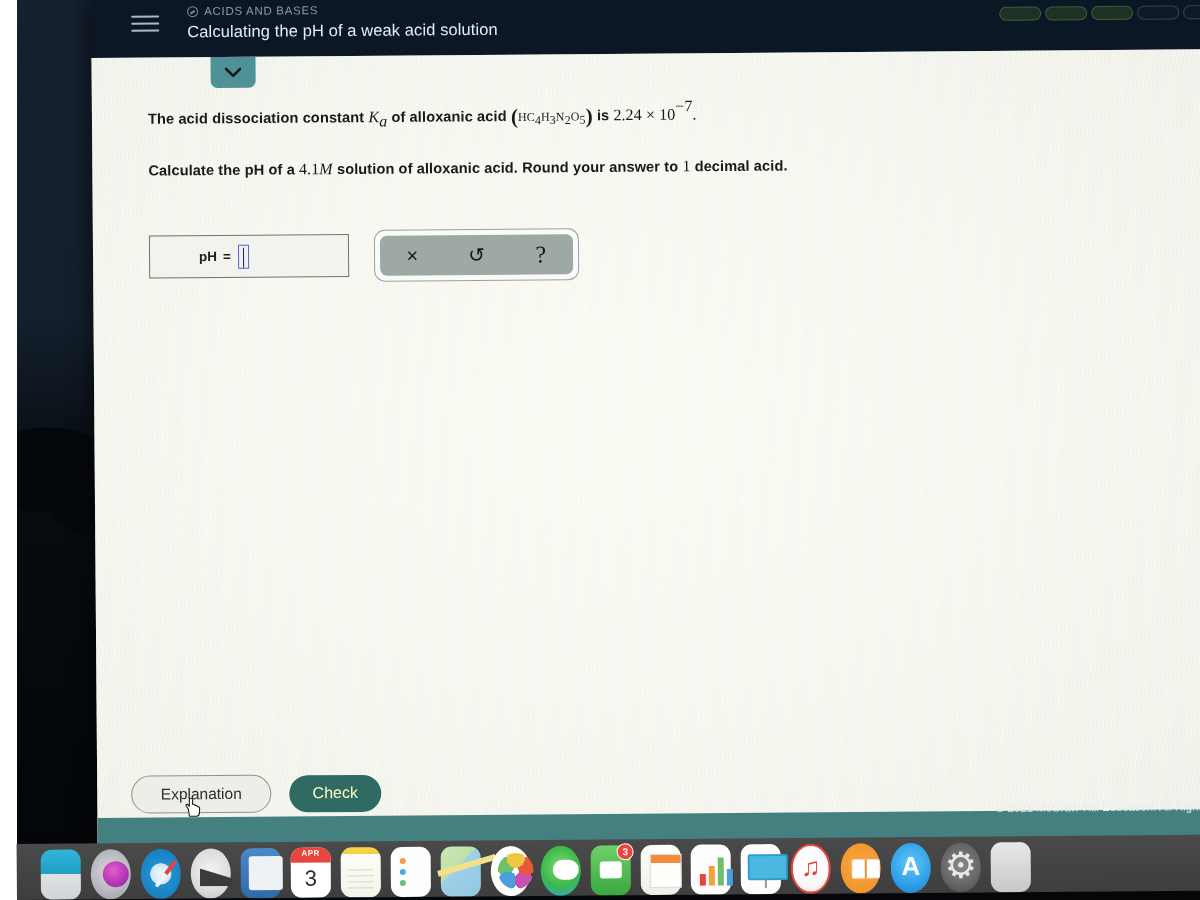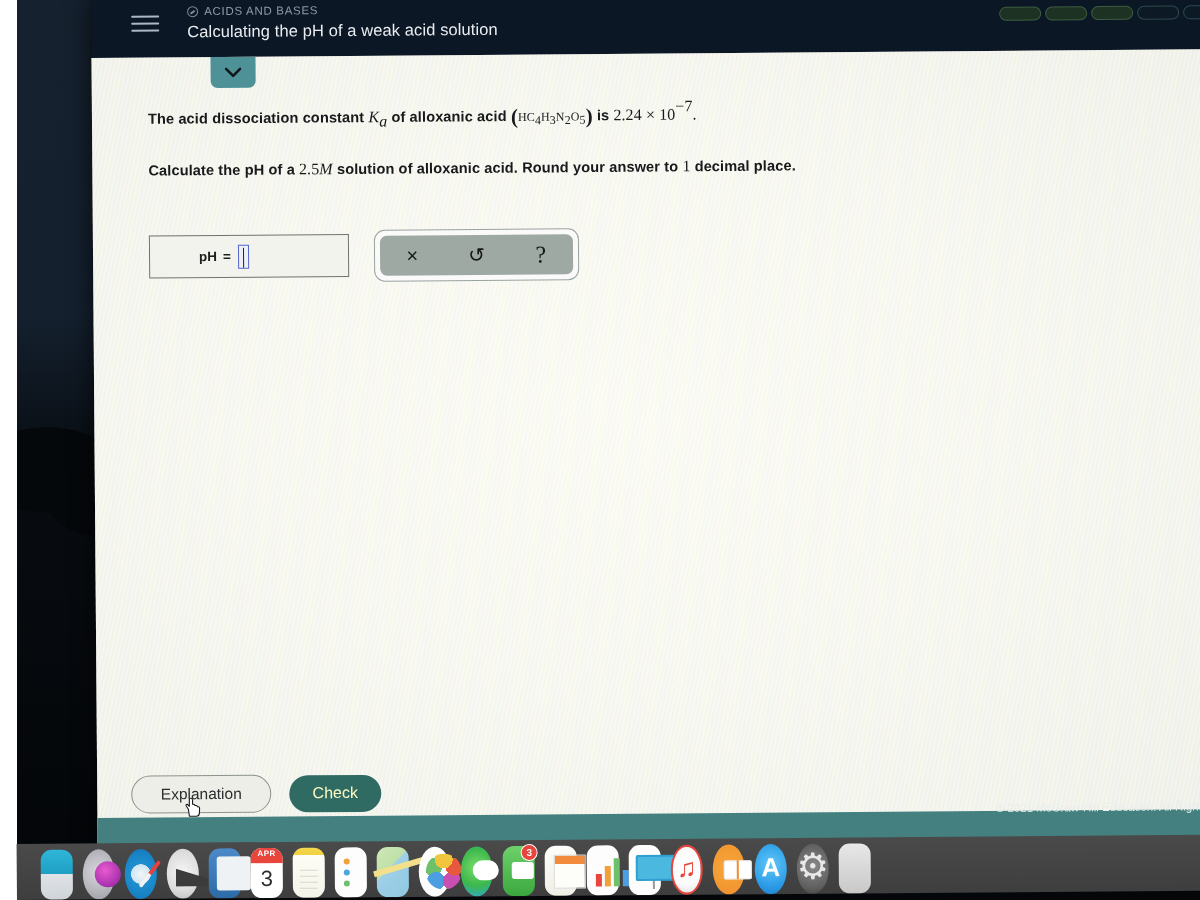--- a/index.html
+++ b/index.html
@@ -234,21 +234,21 @@
     width: 1200px; height: 56px;
     background: linear-gradient(180deg, #4a4a4a 0%, #3e3e3e 100%);
     z-index: 5;
     transform: rotate(-0.45deg);
     transform-origin: left bottom;
     display: flex; align-items: flex-end; gap: 10px;
     padding: 0 14px 0 24px;
     overflow: hidden;
   }
   .dock-icon {
-    width: 32px; height: 50px; border-radius: 11px;
+    width: 40px; height: 50px; border-radius: 11px;
     position: relative; flex: 0 0 auto;
     cursor: pointer;
   }
   .badge {
     position: absolute; right: -3px; top: -2px;
     width: 17px; height: 17px; border-radius: 50%;
     background: #e8453c; color: #fff;
     font-size: 10px; font-weight: 700;
     display: flex; align-items: center; justify-content: center;
     border: 1px solid #fff;
@@ -353,21 +353,21 @@
         </svg>
       </div>
 
       <div class="content">
 
         <div class="q-line">
           <span>The acid dissociation constant </span><span class="math">K</span><sub class="math">a</sub><span> of alloxanic acid </span><span class="paren">(</span><span class="mathu">HC</span><sub class="mathu">4</sub><span class="mathu">H</span><sub class="mathu">3</sub><span class="mathu">N</span><sub class="mathu">2</sub><span class="mathu">O</span><sub class="mathu">5</sub><span class="paren">)</span><span> is </span><span class="num">2.24 × 10</span><sup class="num">−7</sup><span class="num">.</span>
         </div>
 
         <div class="q-line second">
-          <span>Calculate the pH of a </span><span class="num">2.5</span><span class="math">M</span><span> solution of alloxanic acid. Round your answer to </span><span class="num">1</span><span> decimal place.</span>
+          <span>Calculate the pH of a </span><span class="num">4.1</span><span class="math">M</span><span> solution of alloxanic acid. Round your answer to </span><span class="num">1</span><span> decimal acid.</span>
         </div>
 
         <div class="answer-row">
 
           <div class="answer-box">
             <span class="ph-label">pH</span>
             <span class="eq">=</span>
             <span class="math-input" placeholder=""></span>
           </div>
 

